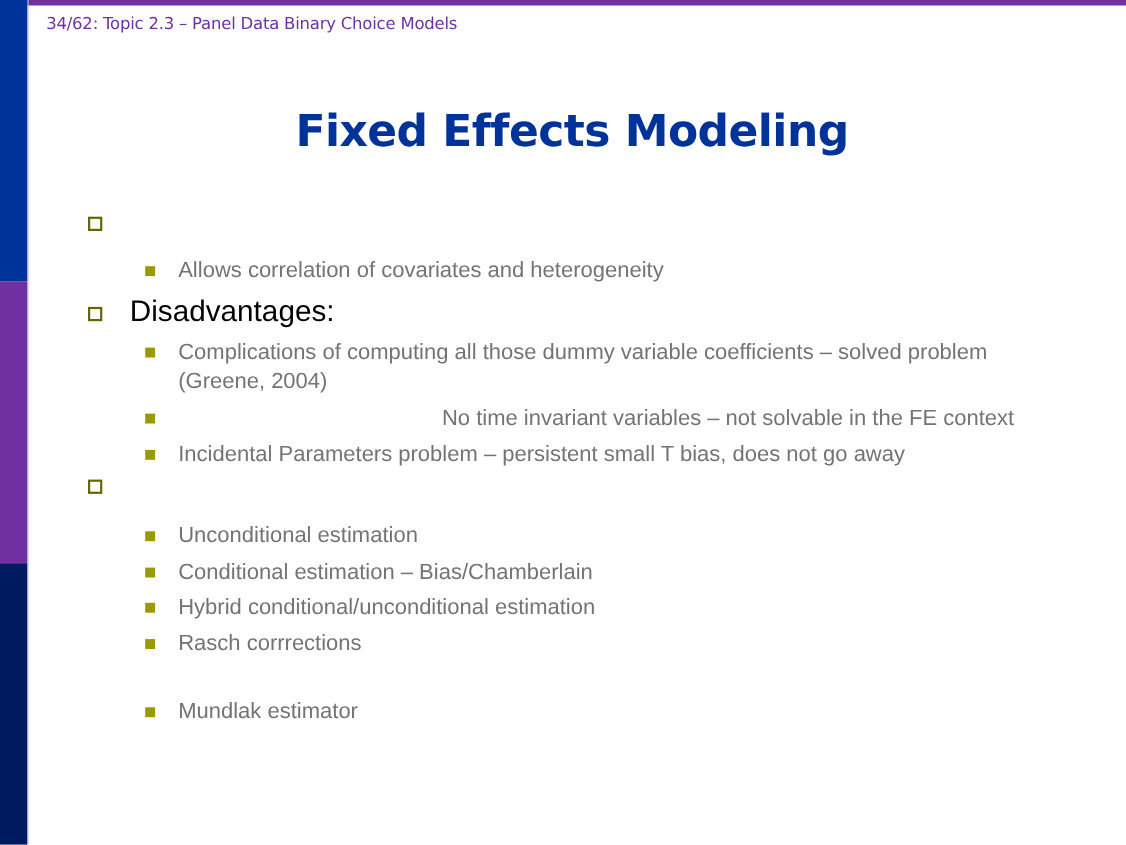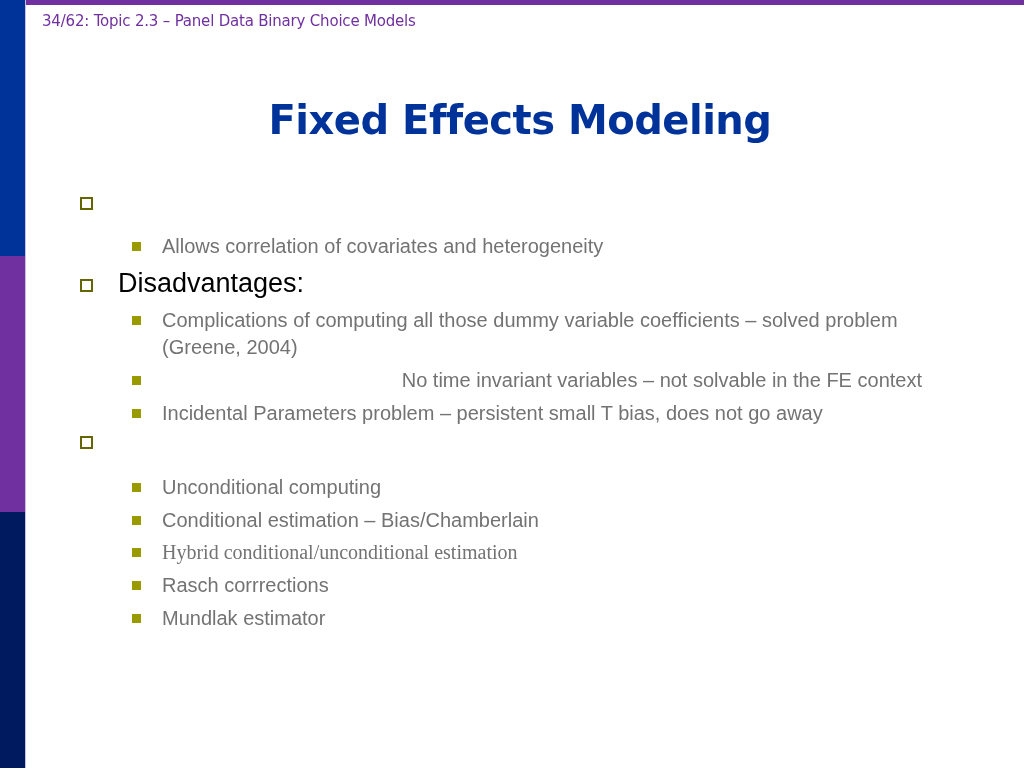--- a/index.html
+++ b/index.html
@@ -56,31 +56,31 @@
   <div class="l2" style="top:400px;">
     <span class="sq"></span>
     <span class="txt">Incidental Parameters problem – persistent small T bias, does not go away</span>
   </div>
 
   <div class="l1" style="top:434px;">
     <span class="box"></span>
   </div>
   <div class="l2" style="top:474px;">
     <span class="sq"></span>
-    <span class="txt">Unconditional computing</span>
+    <span class="txt">Unconditional estimation</span>
   </div>
   <div class="l2" style="top:507px;">
     <span class="sq"></span>
     <span class="txt">Conditional estimation – Bias/Chamberlain</span>
   </div>
-  <div class="l2" style="top:539px;font-family:Liberation Serif, serif;">
+  <div class="l2" style="top:539px;">
     <span class="sq"></span>
     <span class="txt">Hybrid conditional/unconditional estimation</span>
   </div>
   <div class="l2" style="top:572px;">
     <span class="sq"></span>
     <span class="txt">Rasch corrrections</span>
   </div>
-  <div class="l2" style="top:605px;">
+  <div class="l2" style="top:634px;">
     <span class="sq"></span>
     <span class="txt">Mundlak estimator</span>
   </div>
 </div>
 
 </body></html>

